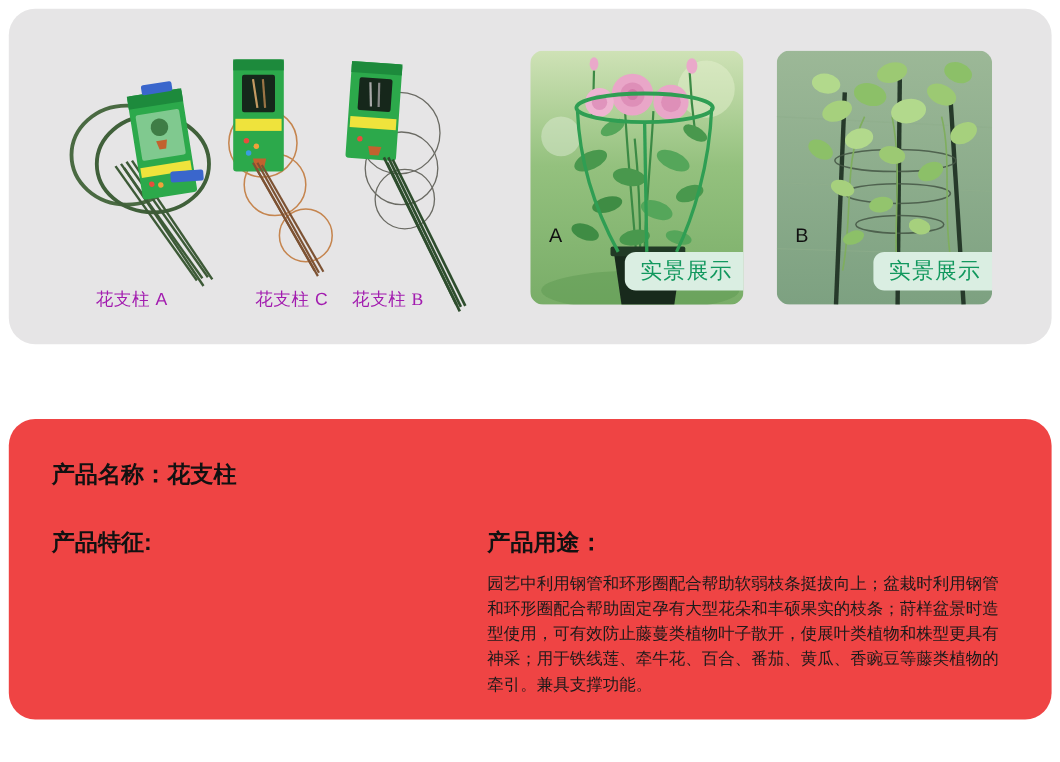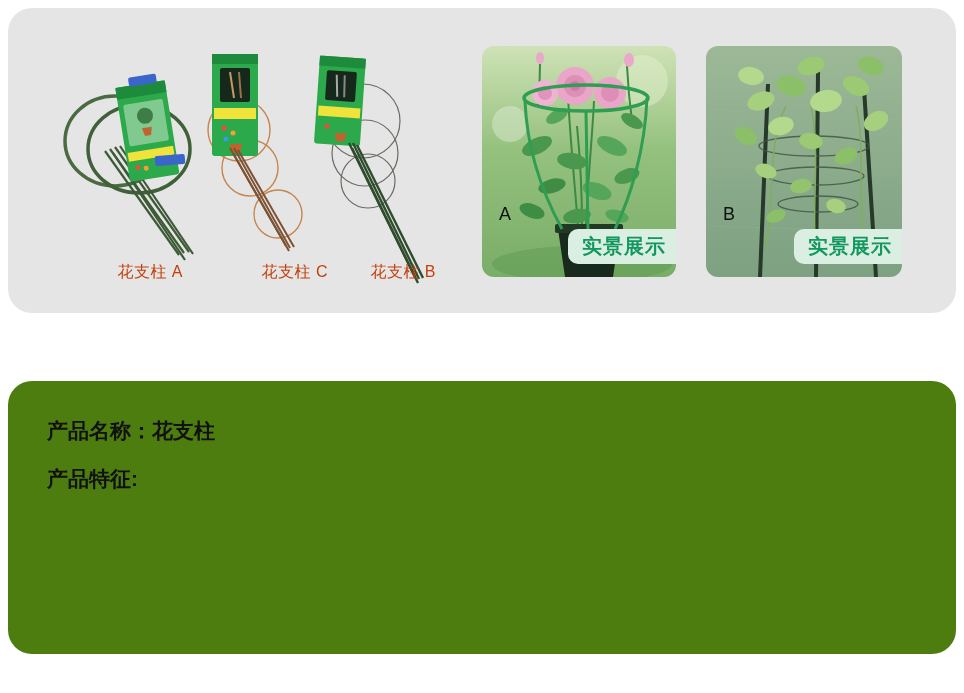--- a/index.html
+++ b/index.html
@@ -10,50 +10,50 @@
     position: relative;
     overflow: hidden;
   }
   .panel { position: absolute; border-radius: 24px; }
   .panel-products {
     left: 8px; top: 8px; width: 948px; height: 305px;
     background: #e6e5e6; overflow: hidden;
   }
   .panel-info {
     left: 8px; top: 381px; width: 948px; height: 273px;
-    background: #4d7c0f;
+    background: #ef4444;
     padding: 36px 0 0 39px;
     box-sizing: border-box;
   }
   .prod { position: absolute; }
   .prod svg { display: block; }
   .prod-label {
     position: absolute; top: 254px; width: 96px;
-    font-size: 16px; color: #c2410c; text-align: right;
+    font-size: 16px; color: #a21caf; text-align: left;
     letter-spacing: 0.5px; white-space: nowrap;
   }
   .photo {
     position: absolute; top: 38px; height: 231px;
     border-radius: 12px; overflow: hidden;
   }
   .photo svg { display: block; width: 100%; height: 100%; }
   .photo-letter {
     position: absolute; left: 17px; top: 158px;
     font-size: 18px; color: #111; font-weight: 500;
   }
   .badge {
     position: absolute; right: 0; top: 183px; height: 35px;
     background: #daeee2; border-radius: 10px 0 0 10px;
     display: flex; align-items: center;
     padding: 0 10px 0 14px;
-    font-size: 20px; font-weight: bold; color: #12985e;
+    font-size: 20px; font-weight: normal; color: #12985e;
     letter-spacing: 1px;
   }
   h2.name { margin: 0; font-size: 21px; font-weight: bold; color: #111; }
-  .cols { display: flex; margin-top: 20px; }
+  .cols { display: flex; margin-top: 34px; }
   .col-left { width: 396px; }
   .col-right { width: 480px; }
   .cols h3 { margin: 0; font-size: 21px; font-weight: bold; color: #111; }
   p.body-text {
     margin: 12px 0 0 0;
     font-size: 15px; line-height: 23px; color: #1a1a1a;
     white-space: pre-line;
   }
 </style>
 </head>
@@ -134,21 +134,21 @@
         <line x1="46" y1="98" x2="112" y2="232"></line>
         <line x1="50" y1="98" x2="116" y2="234"></line>
         <line x1="54" y1="100" x2="120" y2="233"></line>
         <line x1="49" y1="103" x2="115" y2="238"></line>
       </g>
     </svg>
   </div>
 
   <div class="prod-label" style="left:79px;">花支柱 A</div>
   <div class="prod-label" style="left:224px;">花支柱 C</div>
-  <div class="prod-label" style="left:332px;">花支柱 B</div>
+  <div class="prod-label" style="left:312px;font-family:Liberation Serif, serif;">花支柱 B</div>
 
   <div class="photo" style="left:474px; width:194px;">
     <svg viewBox="0 0 194 231" preserveAspectRatio="none">
       <defs>
         <linearGradient id="gA" x1="0" y1="0" x2="0" y2="1">
           <stop offset="0" stop-color="#cfe2b6"></stop>
           <stop offset="0.45" stop-color="#94c17e"></stop>
           <stop offset="1" stop-color="#79ad68"></stop>
         </linearGradient>
       </defs>
@@ -253,14 +253,22 @@
   </div>
 
 </div>
 
 <div class="panel panel-info">
   <h2 class="name">产品名称：花支柱</h2>
   <div class="cols">
     <div class="col-left">
       <h3>产品特征:</h3>
     </div>
+    <div class="col-right">
+      <h3>产品用途：</h3>
+      <p class="body-text">园艺中利用钢管和环形圈配合帮助软弱枝条挺拔向上；盆栽时利用钢管
+和环形圈配合帮助固定孕有大型花朵和丰硕果实的枝条；莳样盆景时造
+型使用，可有效防止藤蔓类植物叶子散开，使展叶类植物和株型更具有
+神采；用于铁线莲、牵牛花、百合、番茄、黄瓜、香豌豆等藤类植物的
+牵引。兼具支撑功能。</p>
+    </div>
   </div>
 </div>
 
 </body></html>

